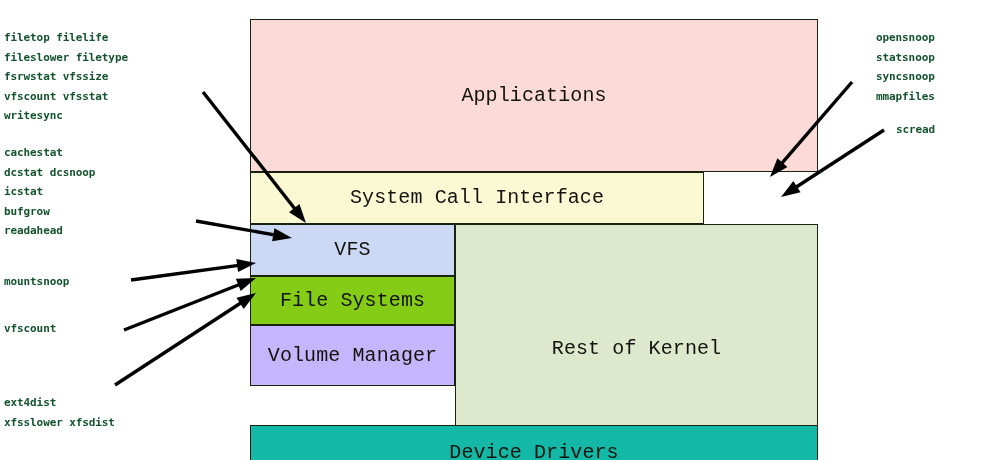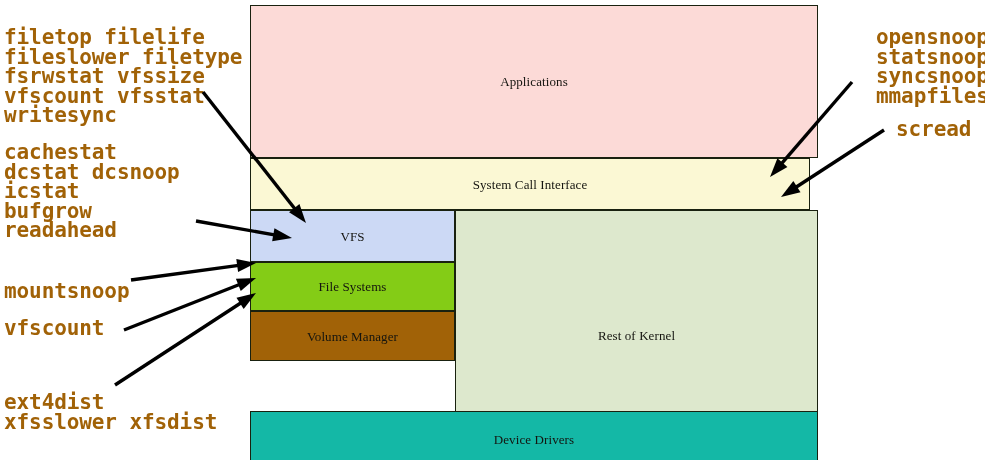--- a/index.html
+++ b/index.html
@@ -23,78 +23,79 @@
 
   
   .box {
     position: absolute;
     box-sizing: border-box;
     border: 1.6px solid #19210f;
     display: flex;
     align-items: center;
     justify-content: center;
     color: #14140f;
-    font-family: Liberation Serif, serif;
-    font-size: 13px;
+    font-family: Liberation Mono, monospace;
+    font-size: 20px;
     line-height: 1;
     letter-spacing: 0.1px;
     white-space: nowrap;
+    margin-top: 14px;
   }
 
   #box-applications {
     left: 250px; top: 5px; width: 568px; height: 153px;
     background: #fcdad7;
   }
   #box-syscall {
-    left: 250px; top: 158px; width: 560px; height: 52px;
+    left: 250px; top: 158px; width: 454px; height: 52px;
     background: #fbf8d4;
   }
   #box-vfs {
     left: 250px; top: 210px; width: 205px; height: 52px;
     background: #ccd9f5;
   }
   #box-filesystems {
     left: 250px; top: 262px; width: 205px; height: 49px;
     background: #84cc16;
   }
   #box-volumemanager {
-    left: 250px; top: 311px; width: 205px; height: 50px;
-    background: #a16207;
+    left: 250px; top: 311px; width: 205px; height: 61px;
+    background: #c4b5fd;
   }
   #box-blockdevice {
     left: 250px; top: 361px; width: 205px; height: 50px;
     background: #ccd9f5;
   }
   #box-restofkernel {
     left: 455px; top: 210px; width: 363px; height: 250px;
     background: #dde8cd;
   }
   #box-devicedrivers {
     left: 250px; top: 411px; width: 568px; height: 56px;
     background: #14b8a6;
   }
 
   
   .tools {
     position: absolute;
     font-family: "DejaVu Sans Mono", monospace;
-    font-size: 21px;
+    font-size: 11px;
     font-weight: bold;
     line-height: 19.6px;
-    color: #a16207;
+    color: #14532d;
     white-space: pre;
     letter-spacing: -0.1px;
   }
   .tools.right {
     text-align: center;
   }
 
   #tools-vfs-group   { left: 4px;  top: 28px; }
   #tools-cache-group { left: 4px;  top: 143px; }
-  #tools-mountsnoop  { left: 4px;  top: 282px; }
+  #tools-mountsnoop  { left: 4px;  top: 272px; }
   #tools-writeback   { left: 4px;  top: 319px; }
   #tools-fsimpl      { left: 4px;  top: 393px; }
 
   #tools-syscall-group { left: 876px; top: 28px; }
   #tools-scread        { left: 896px; top: 120px; }
 
   
   #arrows {
     position: absolute;
     left: 0; top: 0;

